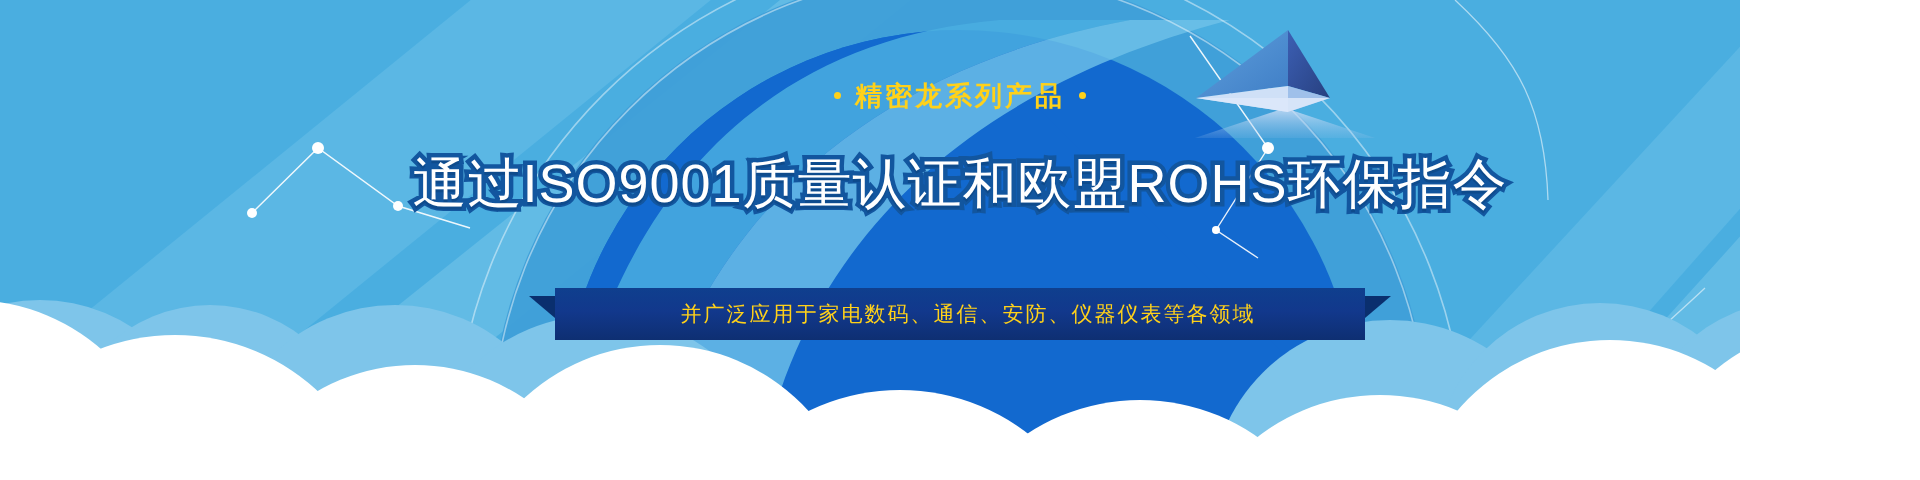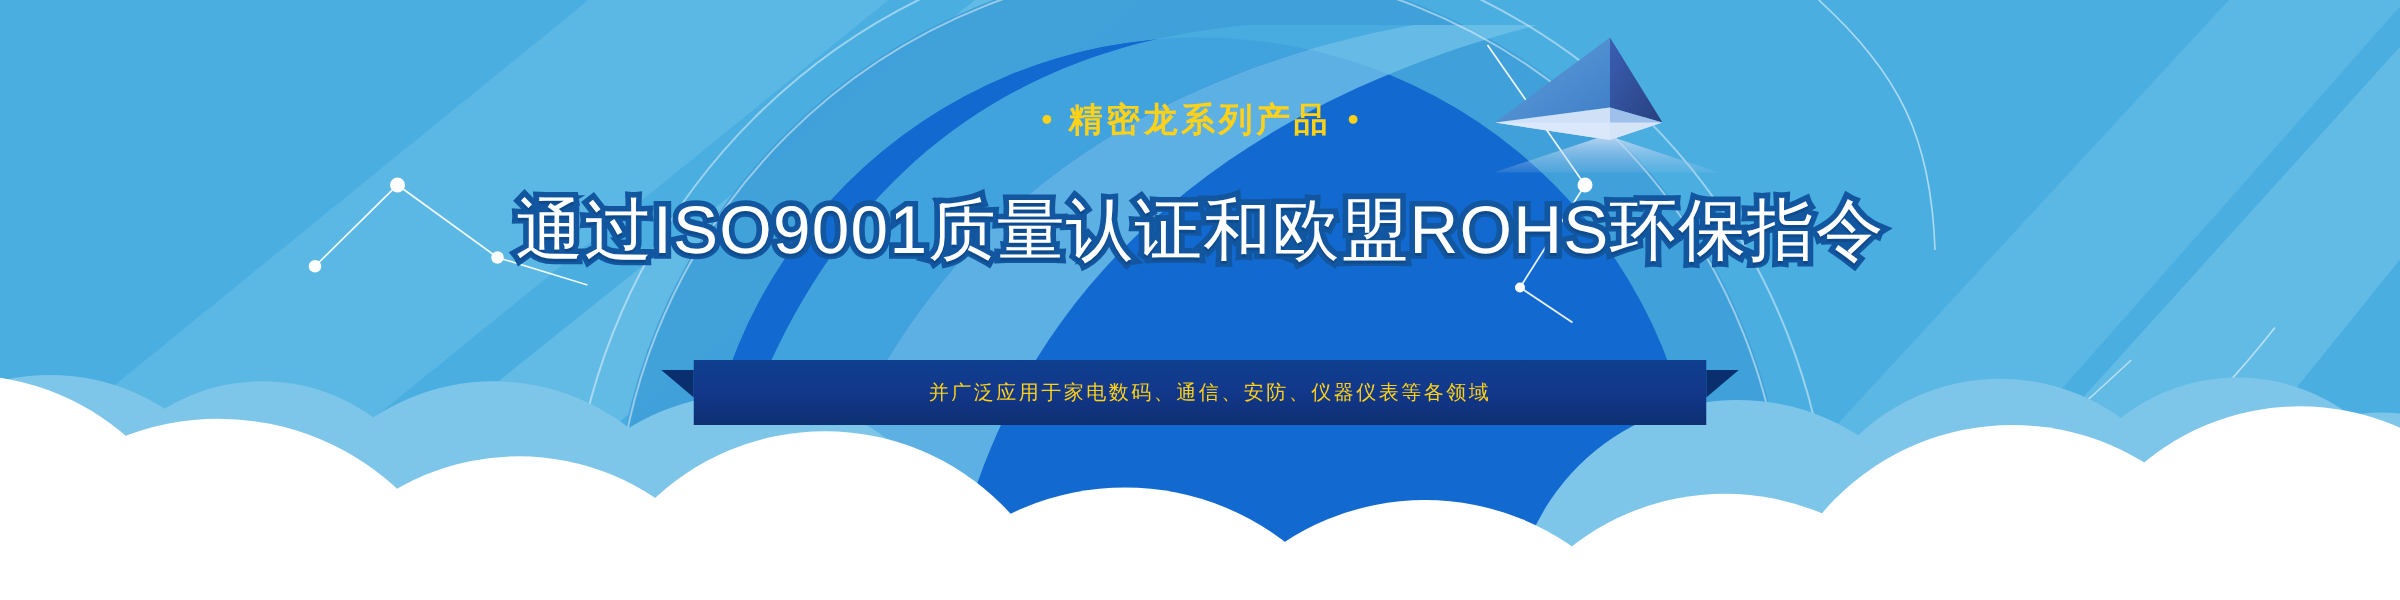--- a/index.html
+++ b/index.html
@@ -2,21 +2,21 @@
 <html><head>
 <meta charset="utf-8">
 <style>
   html, body {
     margin: 0;
     padding: 0;
     background: #ffffff;
   }
   #banner {
     position: relative;
-    width: 1920px;
+    width: 1740px;
     height: 480px;
     overflow: hidden;
     font-family: "Liberation Sans", "DejaVu Sans", sans-serif;
     background: #4aaee0;
   }
   #banner svg.layer {
     position: absolute;
     left: 0;
     top: 0;
     width: 1920px;
@@ -105,21 +105,21 @@
   .ribbon {
     position: absolute;
     inset: 0;
     background: linear-gradient(180deg,#0f3f8e 0%, #12388c 45%, #0e2f72 100%);
     display: flex;
     align-items: center;
     justify-content: center;
   }
   .ribbon .sub-text {
     color: #ffd119;
-    font-size: 16px;
+    font-size: 21px;
     letter-spacing: 2px;
     white-space: nowrap;
     font-weight: normal;
     margin-left: 16px;
   }
 </style>
 </head>
 <body>
 
 <div id="banner">

